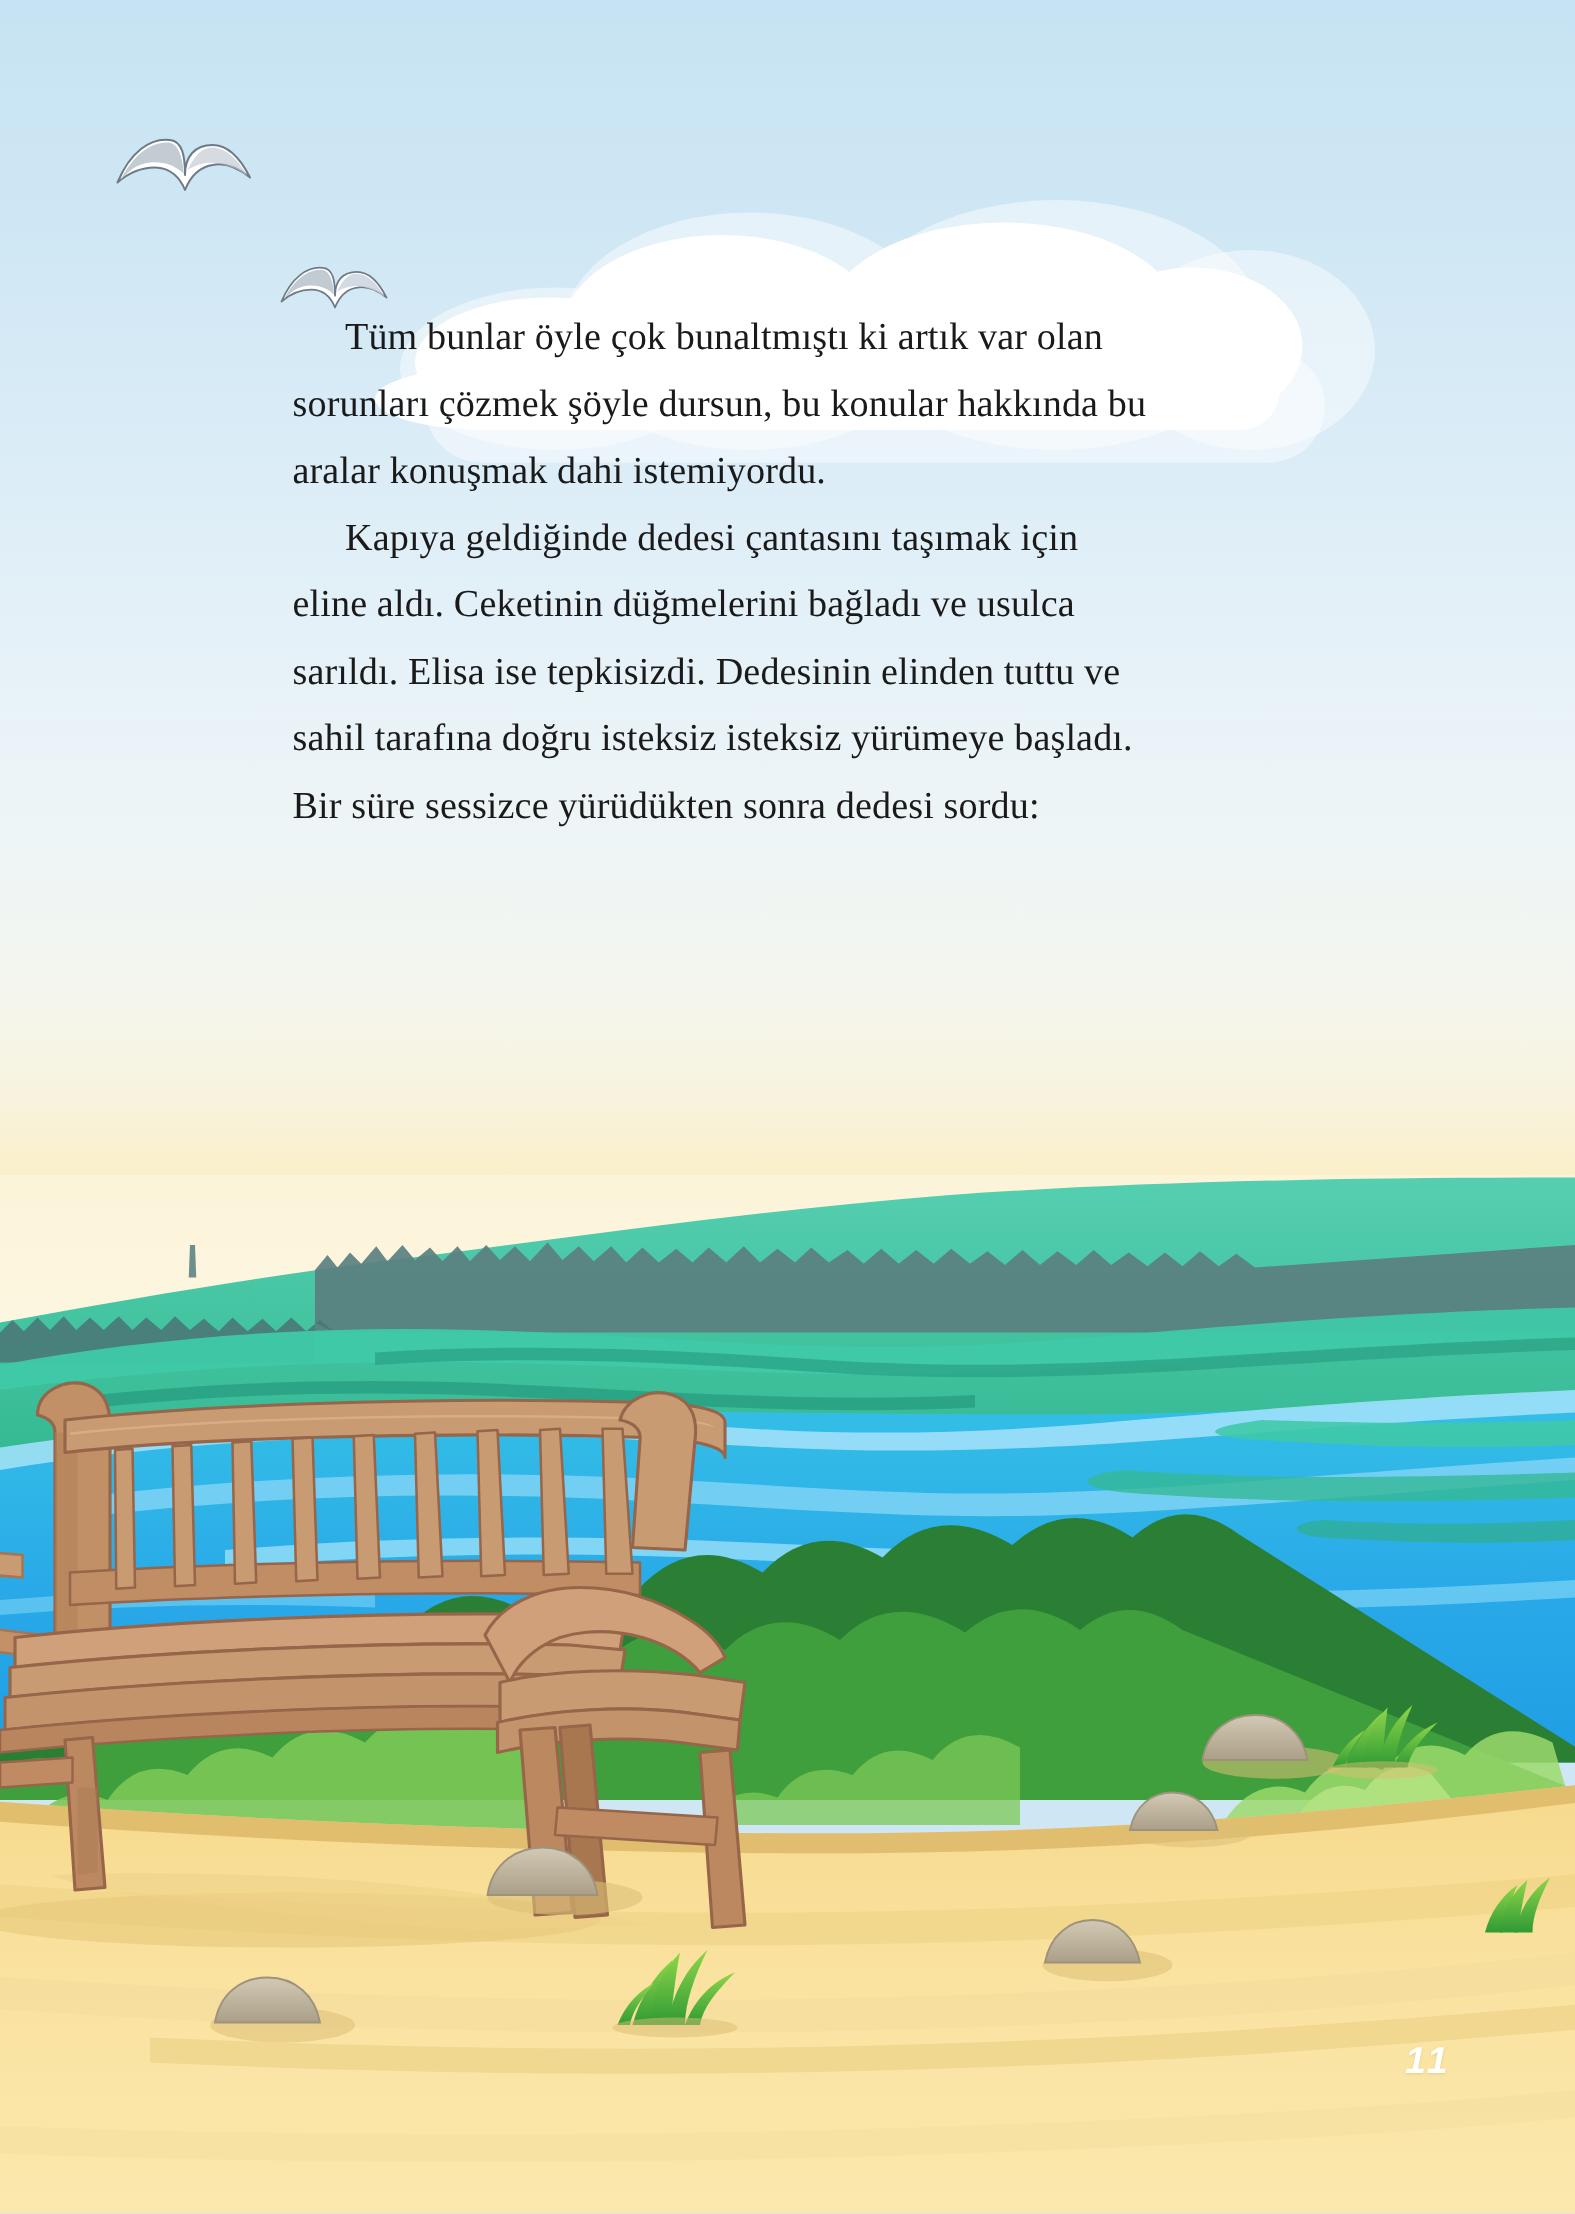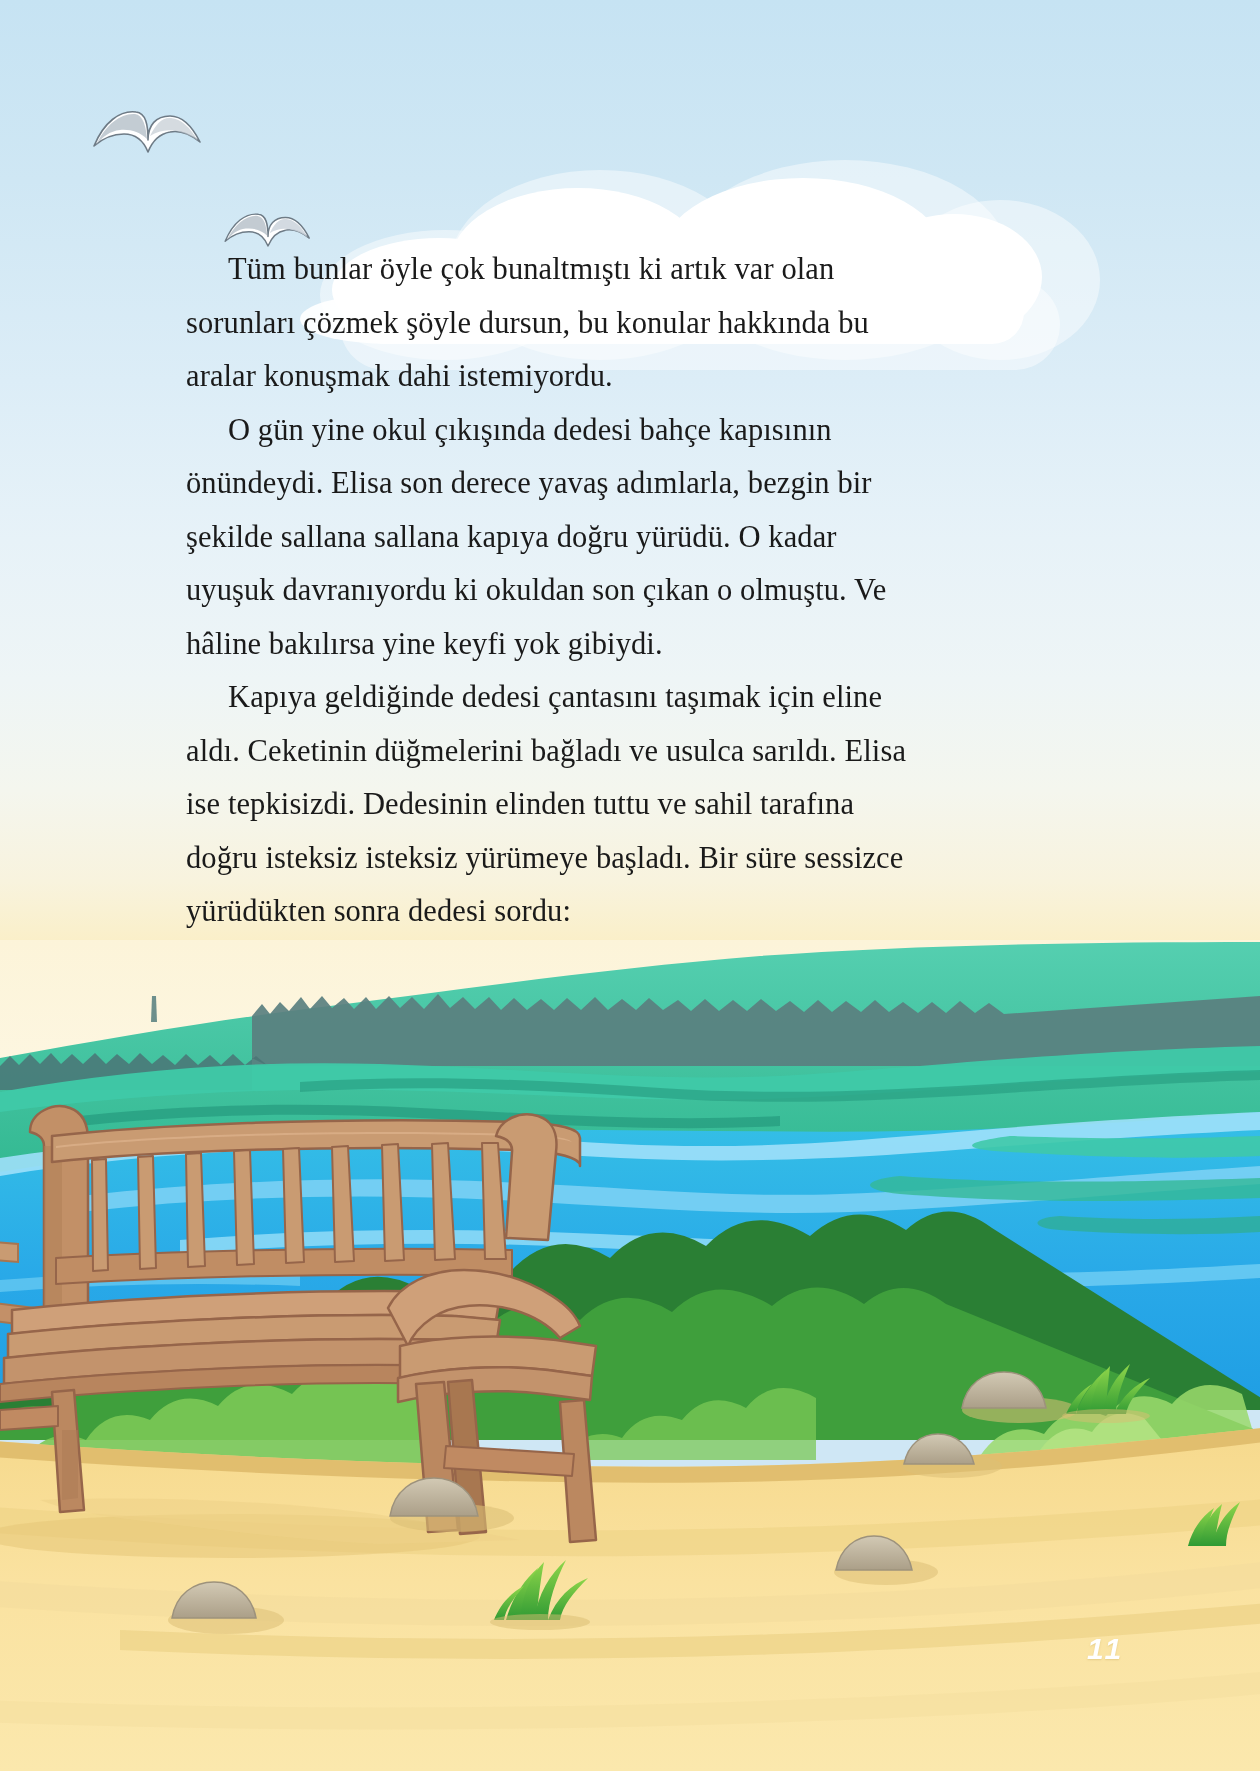--- a/index.html
+++ b/index.html
@@ -41,29 +41,29 @@
   .gull svg{display:block;}
 
   
   .textblock{
     position:absolute;left:186px;top:243px;width:740px;
     font-family:"Liberation Serif",serif;
     font-size:30.5px;line-height:53.5px;color:#1a1a1a;
     letter-spacing:.1px;
   }
   .textblock p{margin:0;text-indent:0;}
-  .textblock p.ind{text-indent:42px;}
+  .textblock p.ind{text-indent:42px;margin-left:48px;}
 
   
   .scene{position:absolute;left:0;top:940px;width:1260px;height:831px;overflow:hidden;}
   .scene svg{display:block;}
 
   
   .pageno{
-    position:absolute;left:1087px;top:1632px;
+    position:absolute;left:1124px;top:1632px;
     font-family:"Liberation Sans",sans-serif;
     font-size:30px;font-weight:bold;font-style:italic;
     color:#ffffff;letter-spacing:3px;
     text-shadow:0 1px 2px rgba(190,160,80,.35);
   }
 </style>
 </head>
 <body>
 
 <div id="page">
@@ -113,21 +113,20 @@
                C54 42 46 34 34 34 C22 34 12 39 4 46 Z" fill="#ffffff" stroke="#6e7b86" stroke-width="1.8" stroke-linejoin="round"></path>
       <path d="M6 45 C16 24 31 13 45 14 C53 15 56 26 57 39
                C50 32 40 29 30 30 C20 31 12 37 6 45 Z" fill="#aab5bf" opacity=".7"></path>
       <path d="M108 41 C100 27 91 19 81 18 C72 17 66 24 60 36
                C68 31 77 29 86 31 C95 33 102 36 108 41 Z" fill="#cbd4dc" opacity=".85"></path>
     </svg>
   </div>
 
   <div class="textblock">
     <p class="ind">Tüm bunlar öyle çok bunaltmıştı ki artık var olan sorunları çözmek şöyle dursun, bu konular hakkında bu aralar konuşmak dahi istemiyordu.</p>
-    <p class="ind">O gün yine okul çıkışında dedesi bahçe kapısının önündeydi. Elisa son derece yavaş adımlarla, bezgin bir şekilde sallana sallana kapıya doğru yürüdü. O kadar uyuşuk davranıyordu ki okuldan son çıkan o olmuştu. Ve hâline bakılırsa yine keyfi yok gibiydi.</p>
     <p class="ind">Kapıya geldiğinde dedesi çantasını taşımak için eline aldı. Ceketinin düğmelerini bağladı ve usulca sarıldı. Elisa ise tepkisizdi. Dedesinin elinden tuttu ve sahil tarafına doğru isteksiz isteksiz yürümeye başladı. Bir süre sessizce yürüdükten sonra dedesi sordu:</p>
   </div>
 
   <div class="scene">
     <svg width="1260" height="831" viewBox="0 0 1260 831" aria-hidden="true">
       <defs>
         <linearGradient id="gSky2" x1="0" y1="0" x2="0" y2="1">
           <stop offset="0%" stop-color="#fcf4d9"></stop>
           <stop offset="100%" stop-color="#fdf6e0"></stop>
         </linearGradient>

